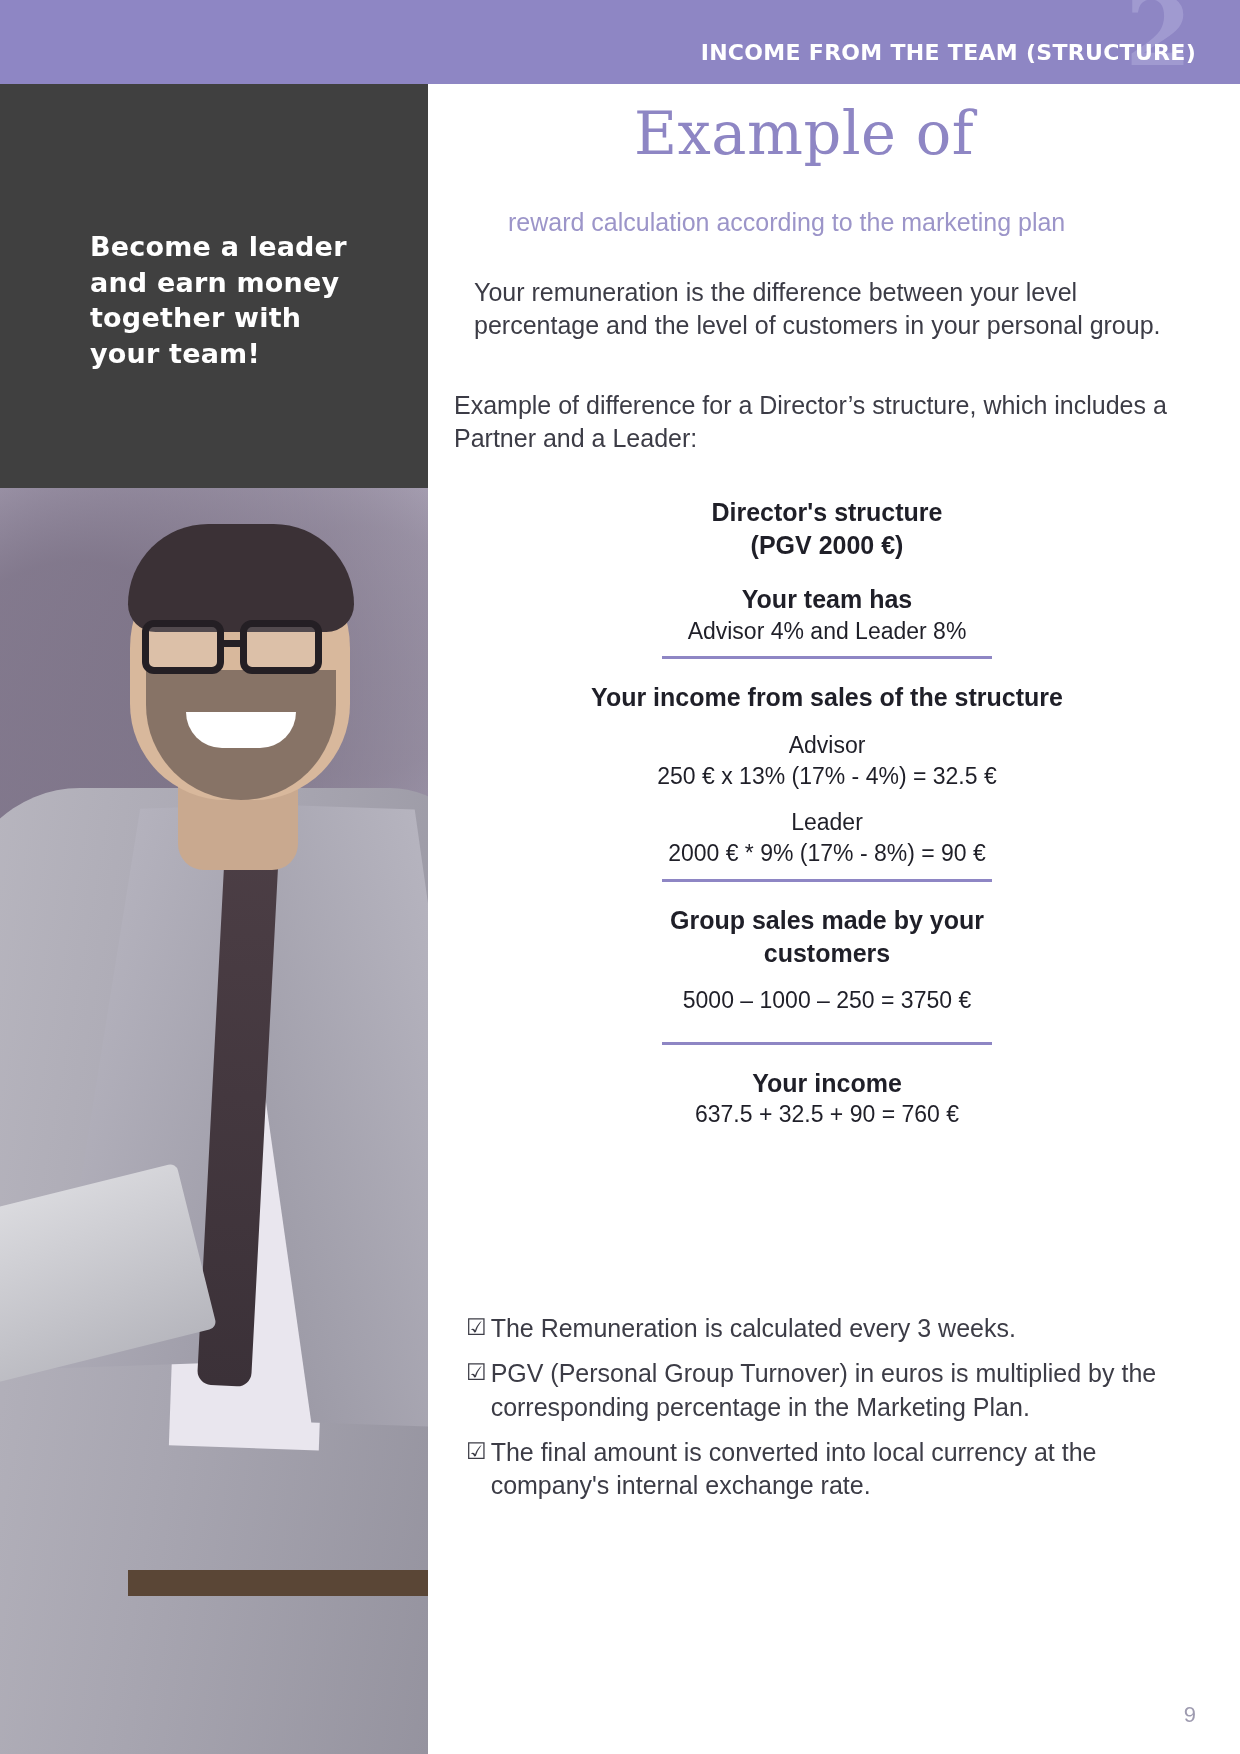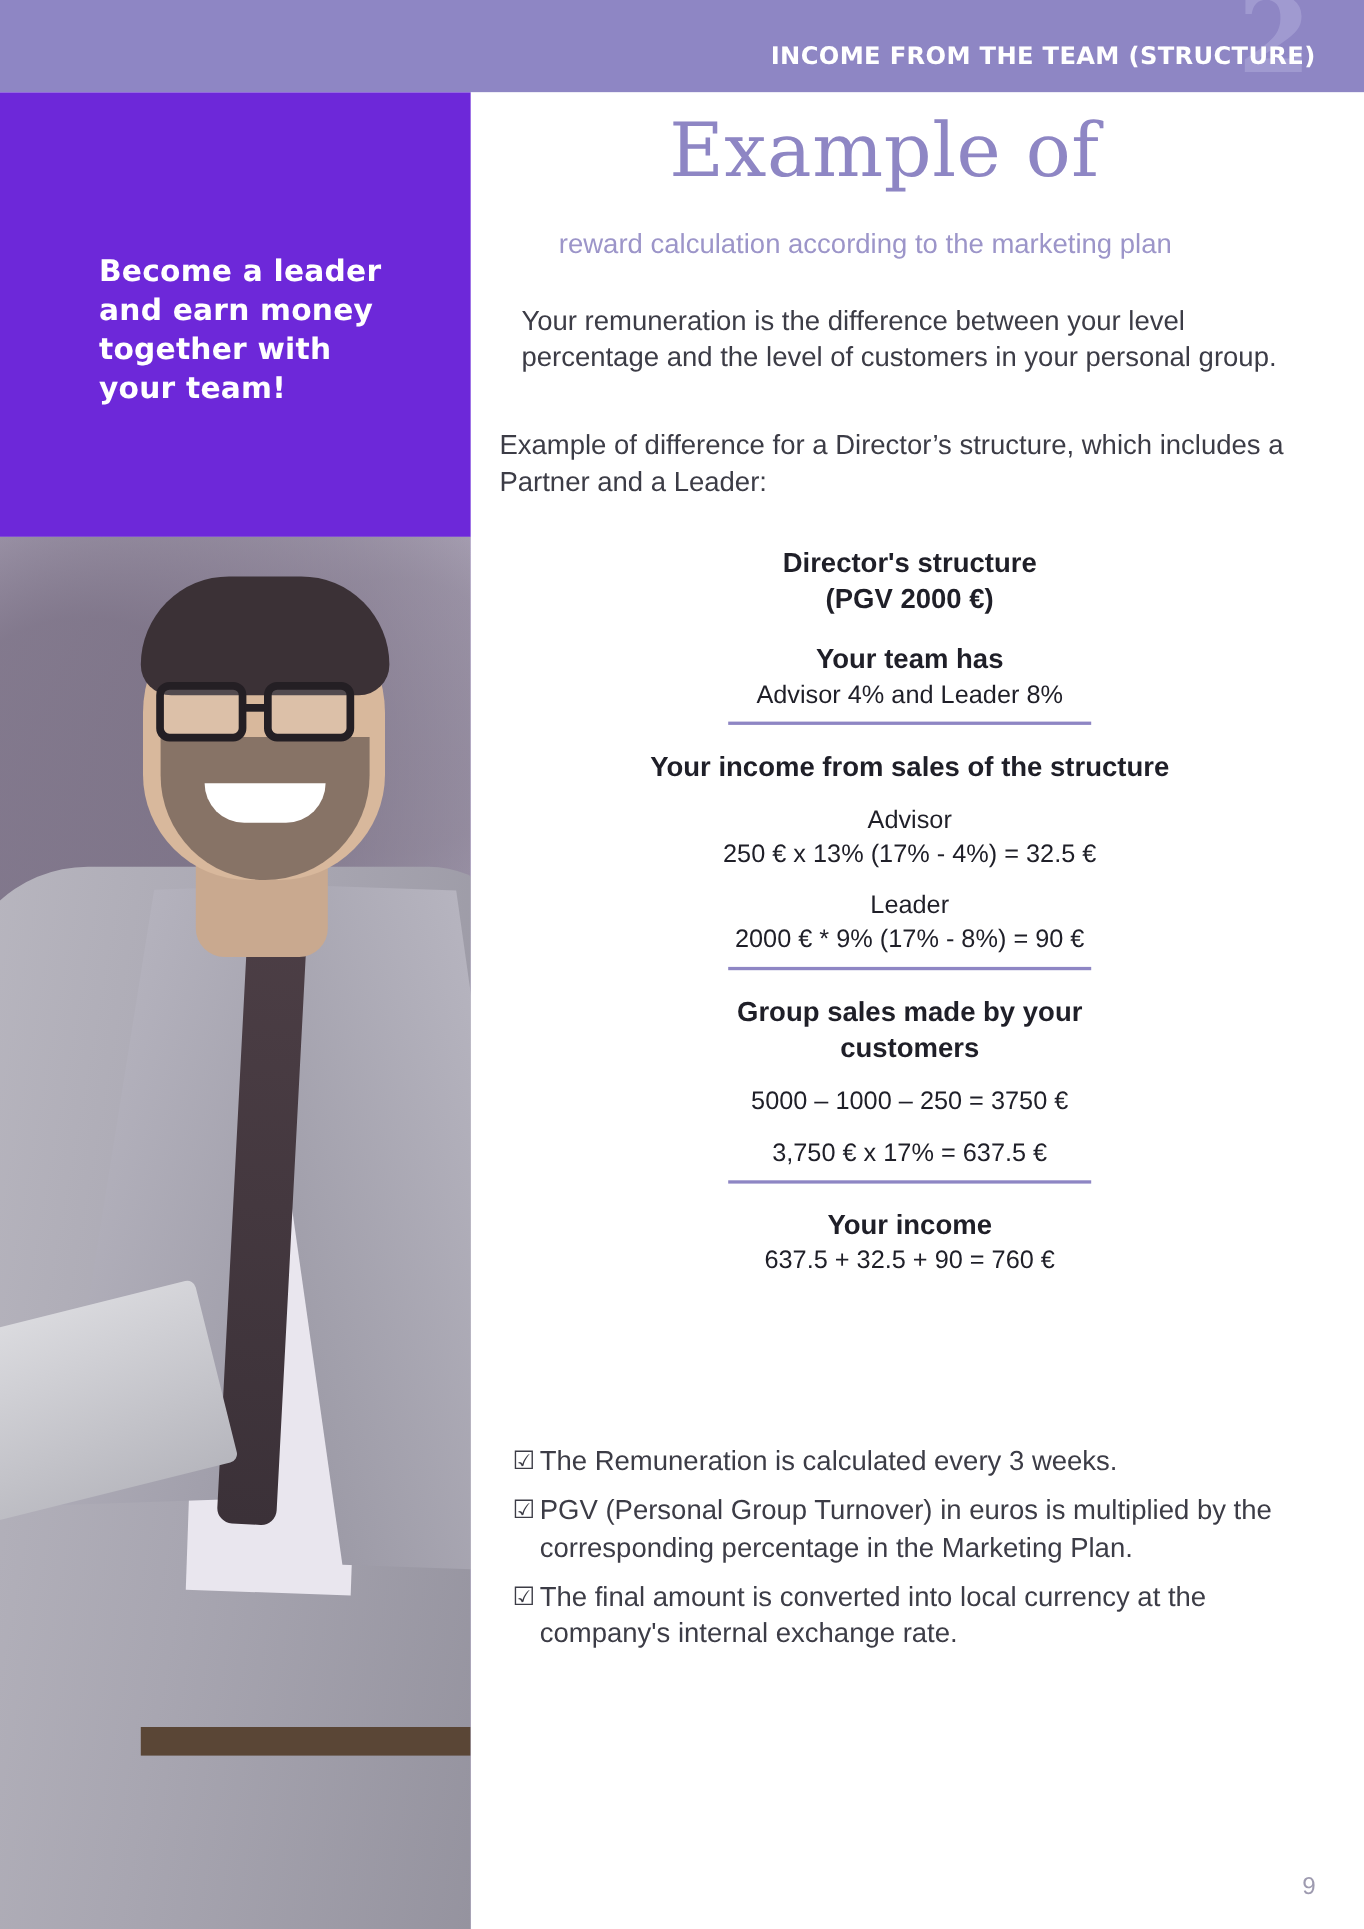--- a/index.html
+++ b/index.html
@@ -43,21 +43,21 @@
     font-family: "DejaVu Serif", serif;
     line-height: 1;
     opacity: .85;
   }
 
   
   .left-col {
     position: absolute;
     left: 0; top: 84px;
     width: 428px; height: 1670px;
-    background: #6d28d9;
+    background: #404040;
     overflow: hidden;
   }
   .left-quote {
     position: absolute;
     left: 90px; top: 145px;
     width: 290px;
     color: #ffffff;
     font-size: 27px;
     font-weight: 700;
     line-height: 1.32;
@@ -173,21 +173,21 @@
     left: 428px; top: 84px;
     width: 812px; height: 1670px;
     background: #ffffff;
   }
   .title-main {
     position: absolute;
     left: 0; right: 60px; top: 20px;
     text-align: center;
     color: #8e86c4;
     font-family: "DejaVu Serif", serif;
-    font-size: 68px;
+    font-size: 59px;
     line-height: 1;
     letter-spacing: .5px;
   }
   .title-sub {
     position: absolute;
     left: 80px; right: 60px; top: 122px;
     text-align: left;
     color: #9c95c9;
     font-size: 25px;
     line-height: 1.28;
@@ -367,21 +367,20 @@
       <div class="calc-t">2000 € * 9% (17% - 8%) = 90 €</div>
       <div class="rule"></div>
 
       <div class="gap-m"></div>
       <div class="calc-h">Group sales made by your</div>
       <div class="calc-h">customers</div>
 
       <div class="gap-s"></div>
       <div class="calc-t">5000 – 1000 – 250 = 3750 €</div>
       <div class="gap-s"></div>
-      <div class="calc-t">3,750 € x 17% = 637.5 €</div>
       <div class="rule"></div>
 
       <div class="gap-m"></div>
       <div class="calc-h">Your income</div>
       <div class="calc-t">637.5 + 32.5 + 90 = 760 €</div>
     </div>
 
 
     <div class="bullets">
       <div class="bullet">

